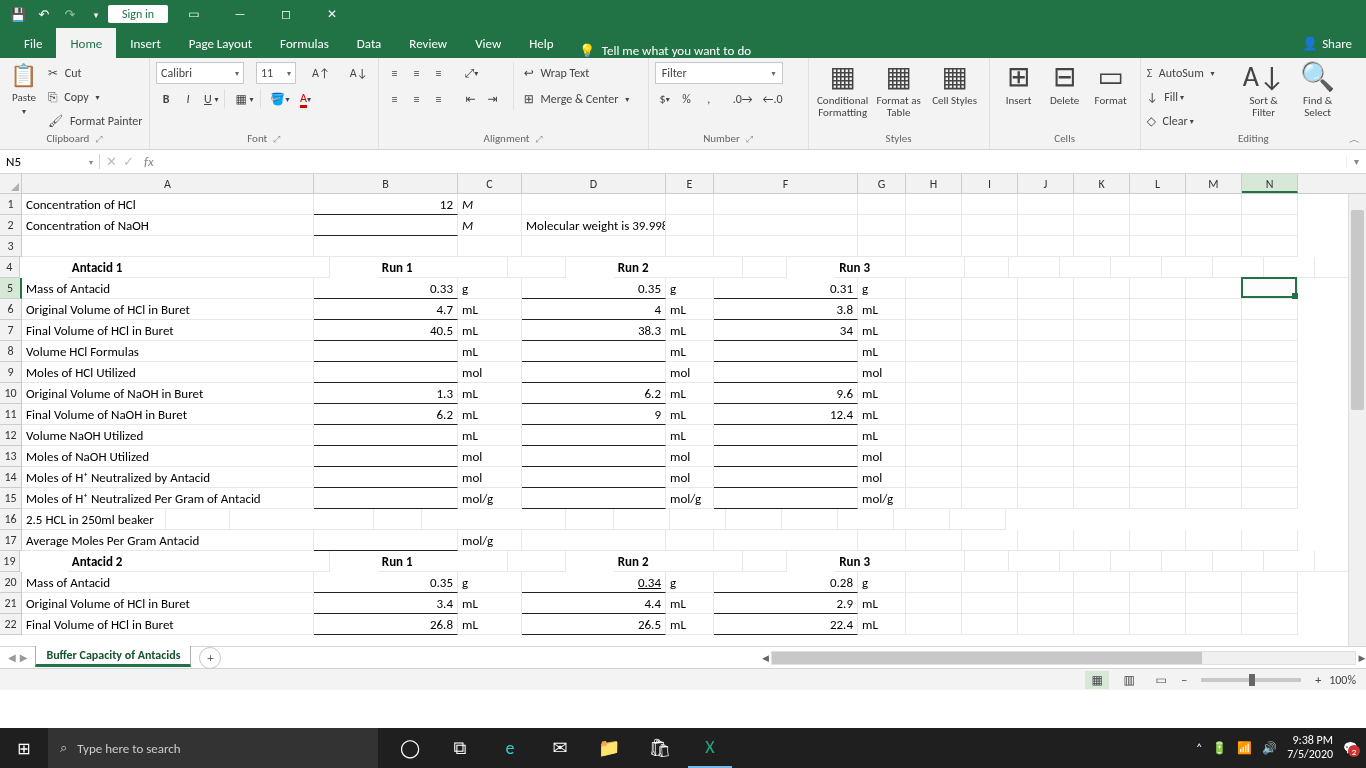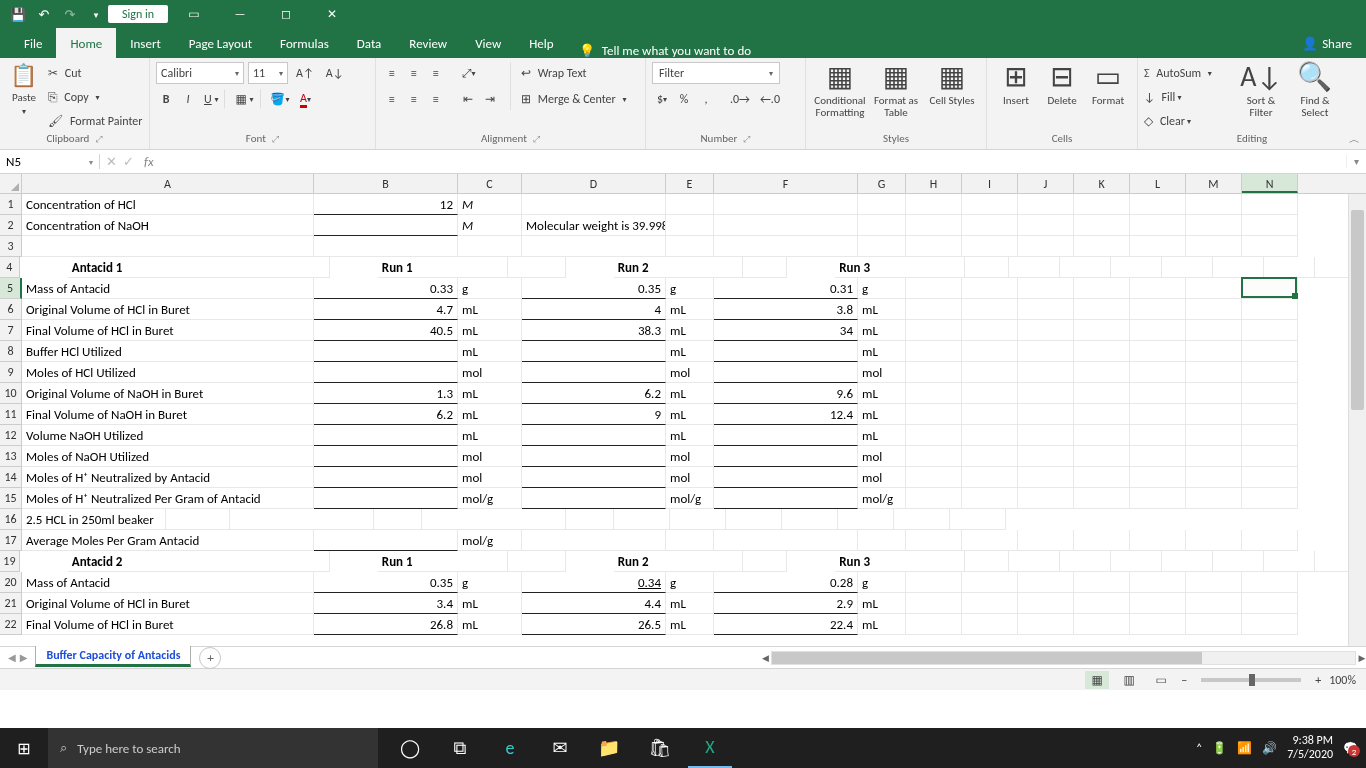--- a/index.html
+++ b/index.html
@@ -68,21 +68,21 @@
 .selection-box { position:absolute; border:2px solid #217346; pointer-events:none; background:rgba(33,115,70,0.02);}
 .selection-handle{position:absolute;width:6px;height:6px;background:#217346;right:-3px;bottom:-3px;}
 .vscroll { position:absolute; right:0; top:20px; bottom:0; width:18px; background:#f0f0f0; border-left:1px solid #ddd;}
 .vscroll-thumb{ position:absolute; left:2px; right:2px; top:16px; height:200px; background:#c8c8c8; border-radius:2px;}
 
 
 .sheet-tabs { height:22px; background:#fff; border-top:1px solid #d4d4d4; display:flex; align-items:center; font-size:12px; position:relative;}
 .sheet-nav { display:flex; gap:4px; padding:0 8px; color:#999;}
 .sheet-nav span{font-size:10px;}
 .sheet-tab { padding:2px 10px; border:1px solid #aeaeae; border-top:none; position:relative; top:-1px; }
-.sheet-tab.active { background:#fff; border-bottom:3px solid #217346; color:#1d4ed8; font-weight:bold;}
+.sheet-tab.active { background:#fff; border-bottom:3px solid #217346; color:#14532d; font-weight:bold;}
 .add-sheet { width:22px; height:22px; border:1px solid #c8c8c8; border-radius:50%; display:flex; align-items:center; justify-content:center; margin-left:8px; font-size:13px; color:#666;}
 .hscroll { flex:1; margin:0 10px 0 30px; height:14px; background:#f0f0f0; position:relative; border:1px solid #e0e0e0;}
 .hscroll-thumb{position:absolute; left:0; width:430px; top:0; bottom:0; background:#c8c8c8;}
 .hscroll-arrow{position:absolute; top:0; bottom:0; width:14px; display:flex; align-items:center; justify-content:center; font-size:9px; color:#666;}
 .hscroll-arrow.left{left:-14px;}
 .hscroll-arrow.right{right:-14px;}
 
 
 .status-bar { height:22px; background:#f3f3f3; border-top:1px solid #d4d4d4; display:flex; align-items:center; justify-content:flex-end; font-size:12px; color:#444; gap:8px; padding:0 10px;}
 .view-btn { width:24px; height:18px; display:flex; align-items:center; justify-content:center; border:1px solid transparent; font-size:12px;}
@@ -159,21 +159,21 @@
       </div>
     </div>
     <div class="group-label">
         <span>Clipboard</span>
         <span class="group-launcher">⤢</span>
       </div>
   </div>
 
   <div class="ribbon-group" style="min-width:226px">
     <div class="ribbon-col" style="gap:4px">
-      <div class="ribbon-row" style="gap:4px">
+      <div class="ribbon-row" style="gap:12px">
         <div class="font-name-combo">
             <span>Calibri</span>
             <span class="combo-arrow">▾</span>
           </div>
         <div class="font-size-combo">
             <span>11</span>
             <span class="combo-arrow">▾</span>
           </div>
         <div class="ribbon-smallbtn">A↑</div>
         <div class="ribbon-smallbtn">A↓</div>
@@ -462,21 +462,21 @@
         <div class="cell" style="width: 56px;"></div>
         <div class="cell" style="width: 56px;"></div>
         <div class="cell" style="width: 56px;"></div>
         <div class="cell" style="width: 56px;"></div>
         <div class="cell" style="width: 56px;"></div>
         <div class="cell" style="width: 56px;"></div>
         <div class="cell" style="width: 56px;"></div>
       </div>
       <div class="row">
         <div class="rowh">8</div>
-        <div class="cell" style="width: 292px;">Buffer HCl Utilized</div>
+        <div class="cell" style="width: 292px;">Volume HCl Formulas</div>
         <div class="cell bb" style="width: 144px;"></div>
         <div class="cell" style="width: 64px;">mL</div>
         <div class="cell bb" style="width: 144px;"></div>
         <div class="cell" style="width: 48px;">mL</div>
         <div class="cell bb" style="width: 144px;"></div>
         <div class="cell" style="width: 48px;">mL</div>
         <div class="cell" style="width: 56px;"></div>
         <div class="cell" style="width: 56px;"></div>
         <div class="cell" style="width: 56px;"></div>
         <div class="cell" style="width: 56px;"></div>

